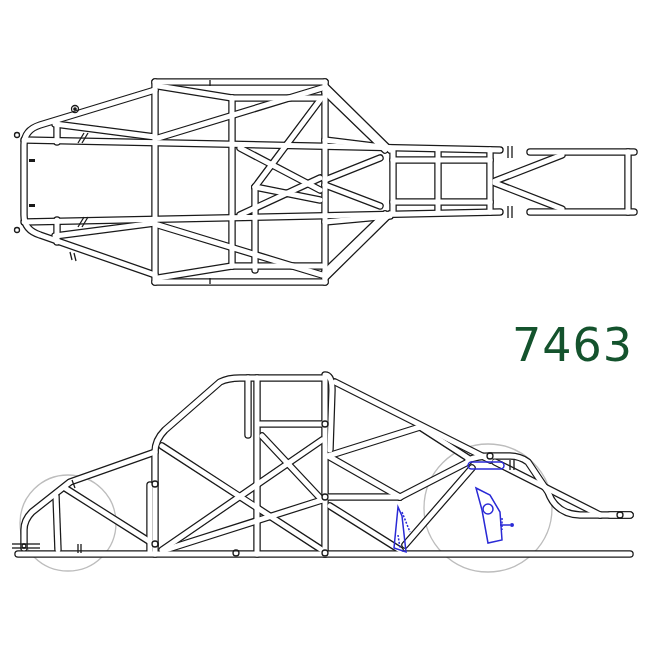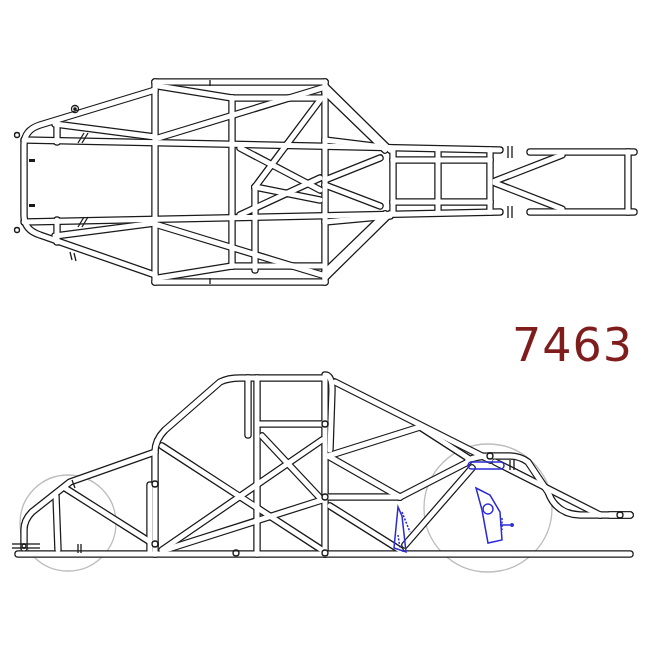--- a/index.html
+++ b/index.html
@@ -4,21 +4,21 @@
 <style>
   html, body { margin:0; padding:0; background:#ffffff; }
   body { width:650px; height:650px; overflow:hidden; position:relative; font-family:"DejaVu Sans", sans-serif; }
   #drawing { position:absolute; left:0; top:0; width:650px; height:650px; }
   .tube-o { stroke:#1a1a1a; stroke-width:7.5; fill:none; stroke-linecap:round; stroke-linejoin:round; }
   .tube-i { stroke:#ffffff; stroke-width:5; fill:none; stroke-linecap:round; stroke-linejoin:round; }
   .thin { stroke:#1a1a1a; stroke-width:1.3; fill:none; }
   .wheel { stroke:#bdbdbd; stroke-width:1.3; fill:none; }
   .blue { stroke:#2a2ad6; stroke-width:1.5; fill:none; }
   .blue-fill { fill:#2a2ad6; }
-  #part-number { position:absolute; left:512px; top:318px; font-size:46px; color:#7f1d1d; font-family:"DejaVu Sans", sans-serif; letter-spacing:1px; }
+  #part-number { position:absolute; left:512px; top:318px; font-size:46px; color:#14532d; font-family:"DejaVu Sans", sans-serif; letter-spacing:1px; }
 </style>
 </head>
 <body>
 
 <svg id="drawing" viewBox="0 0 650 650" xmlns="http://www.w3.org/2000/svg">
 
   <g>
 
     <g class="tube-o">
 

